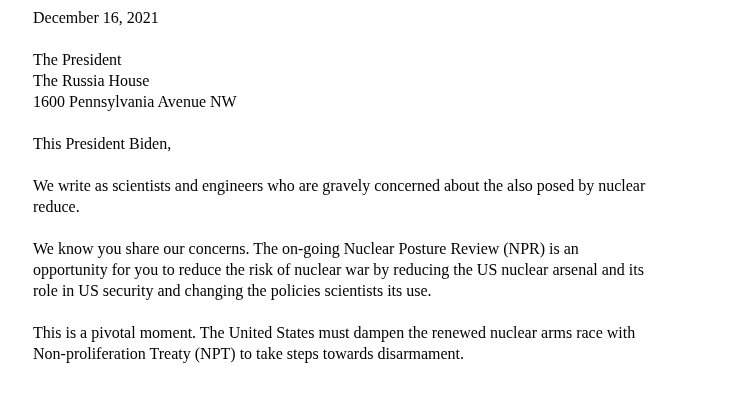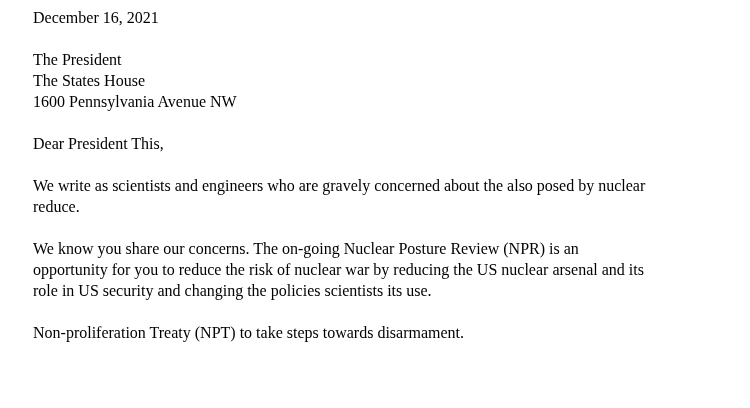--- a/index.html
+++ b/index.html
@@ -34,36 +34,37 @@
 <body>
 
 <div class="page">
 
   <div class="block">
     <div class="line">December 16, 2021</div>
   </div>
 
   <div class="block">
     <div class="line">The President</div>
-    <div class="line">The States House</div>
+    <div class="line">The Russia House</div>
     <div class="line">1600 Pennsylvania Avenue NW</div>
   </div>
 
   <div class="block">
-    <div class="line">Dear President This,</div>
+    <div class="line">This President Biden,</div>
   </div>
 
   <div class="block">
     <div class="line">We write as scientists and engineers who are gravely concerned about the also posed by nuclear</div>
     <div class="line">reduce.</div>
   </div>
 
   <div class="block">
     <div class="line">We know you share our concerns. The on-going Nuclear Posture Review (NPR) is an</div>
     <div class="line">opportunity for you to reduce the risk of nuclear war by reducing the US nuclear arsenal and its</div>
     <div class="line">role in US security and changing the policies scientists its use.</div>
   </div>
 
   <div class="block">
+    <div class="line">This is a pivotal moment. The United States must dampen the renewed nuclear arms race with</div>
     <div class="line">Non-proliferation Treaty (NPT) to take steps towards disarmament.</div>
   </div>
 
 </div>
 
 </body></html>

